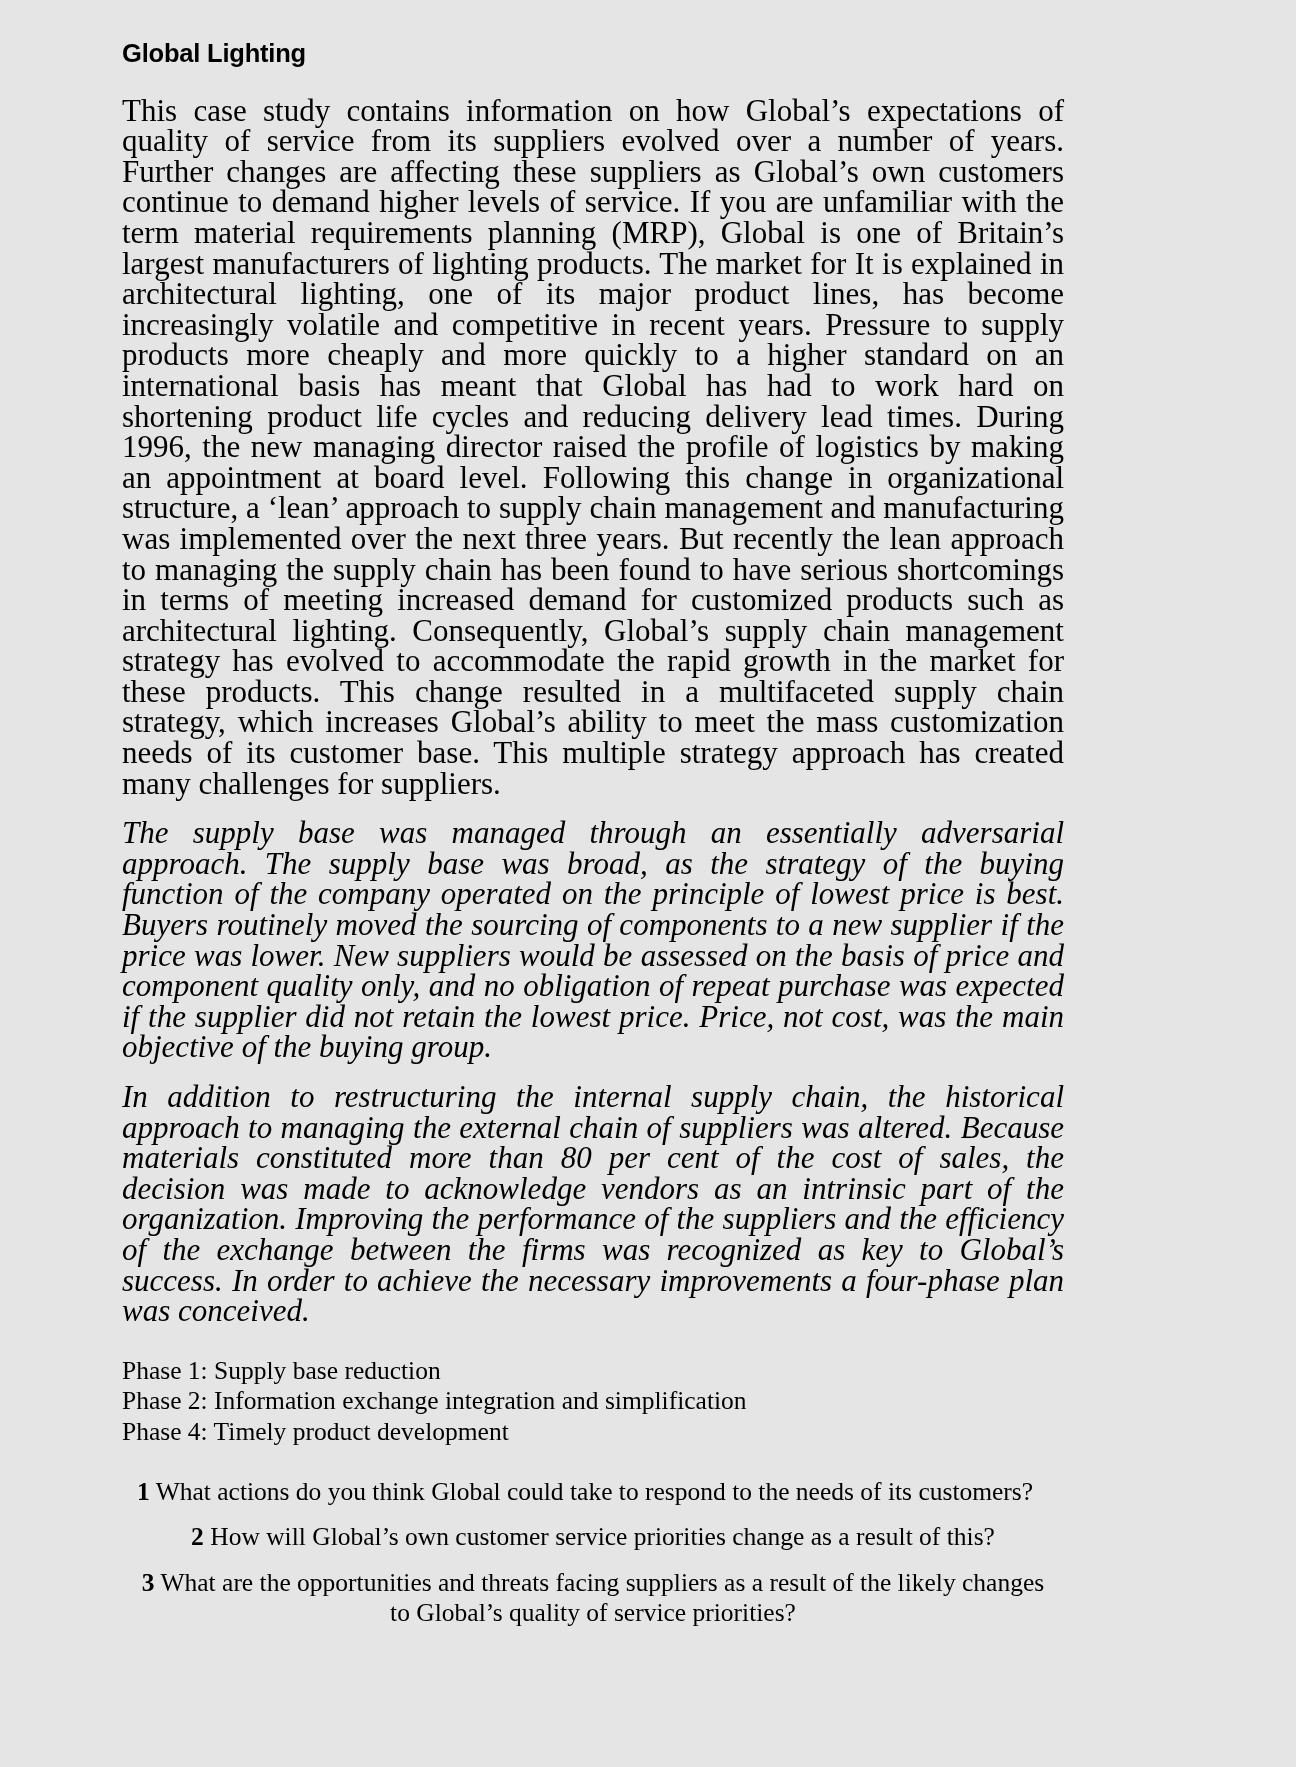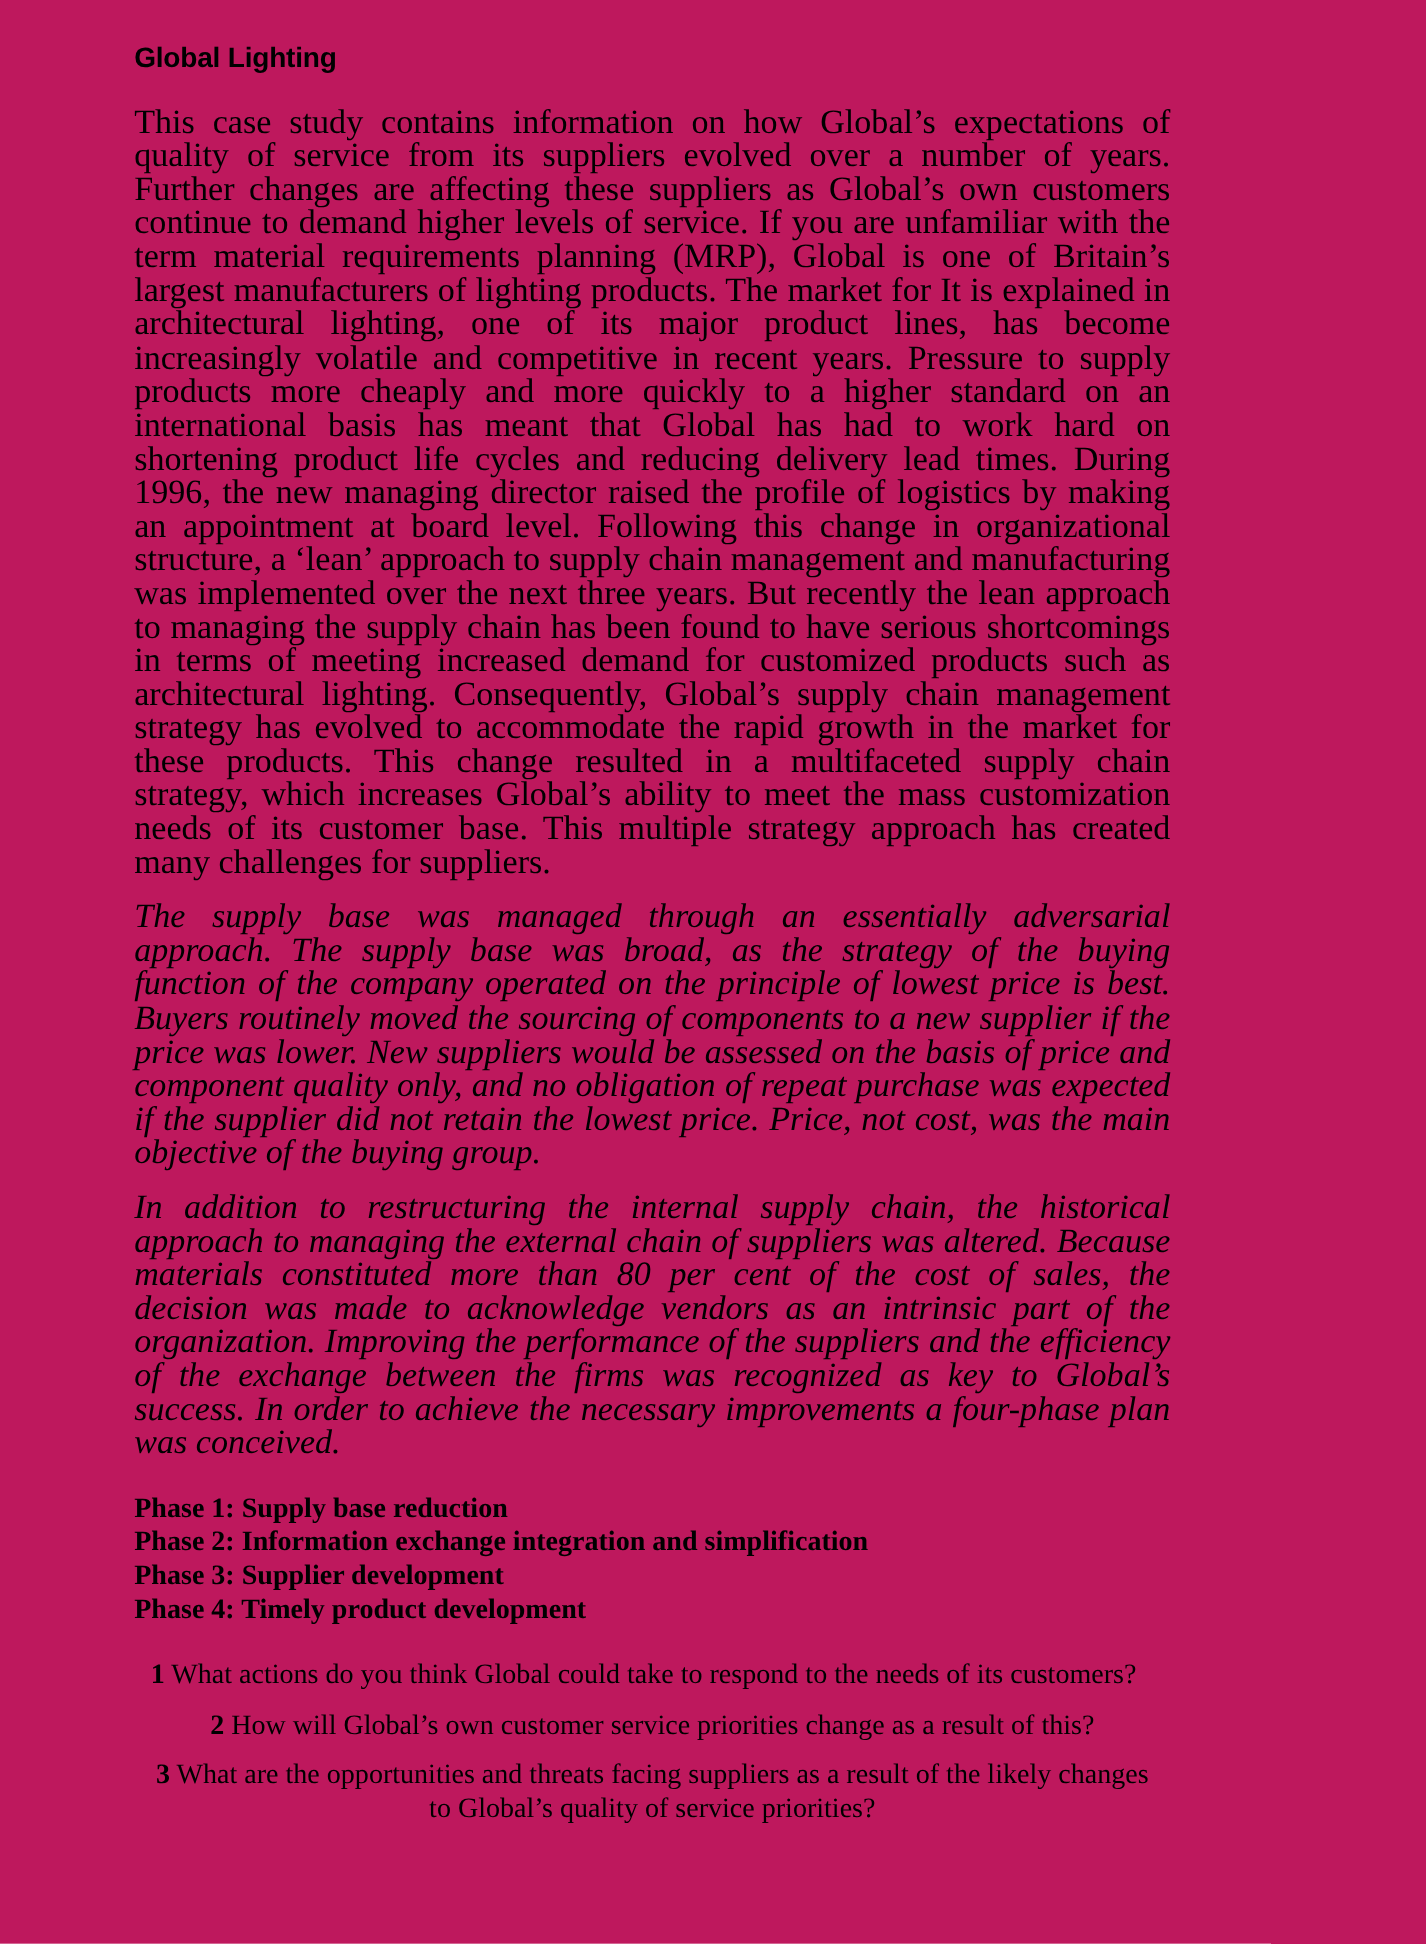--- a/index.html
+++ b/index.html
@@ -13,21 +13,21 @@
     min-height: 1767px;
     font-family: "Liberation Serif", "DejaVu Serif", serif;
     color: #000000;
     -webkit-font-smoothing: antialiased;
   }
   .page {
     box-sizing: border-box;
     width: 1296px;
     min-height: 1767px;
     padding: 30px 232px 20px 122px;
-    background: #be185d;
+    background: #e5e5e5;
   }
   .doc-title {
     font-family: "Liberation Sans", "DejaVu Sans", sans-serif;
     font-weight: bold;
     font-size: 25.5px;
     line-height: 1.2;
     margin: 8px 0 0 0;
     letter-spacing: -0.2px;
   }
   .body-block {
@@ -51,21 +51,21 @@
     margin-top: 27px !important;
   }
   .phase-list {
     margin: 29px 0 0 0;
     padding: 0;
     list-style: none;
   }
   .phase-item {
     font-size: 25.5px;
     line-height: 30.6px;
-    font-weight: bold;
+    font-weight: normal;
     margin: 0;
     text-align: left;
   }
   .questions {
     margin: 29px 0 0 0;
     padding: 0;
     list-style: none;
   }
   .question {
     font-size: 25.5px;
@@ -94,21 +94,20 @@
 
     <p class="para">The supply base was managed through an essentially adversarial approach. The supply base was broad, as the strategy of the buying function of the company operated on the principle of lowest price is best. Buyers routinely moved the sourcing of components to a new supplier if the price was lower. New suppliers would be assessed on the basis of price and component quality only, and no obligation of repeat purchase was expected if the supplier did not retain the lowest price. Price, not cost, was the main objective of the buying group.</p>
 
     <p class="para">In addition to restructuring the internal supply chain, the historical approach to managing the external chain of suppliers was altered. Because materials constituted more than 80 per cent of the cost of sales, the decision was made to acknowledge vendors as an intrinsic part of the organization. Improving the performance of the suppliers and the efficiency of the exchange between the firms was recognized as key to Global’s success. In order to achieve the necessary improvements a four-phase plan was conceived.</p>
 
   </div>
 
   <ul class="phase-list">
     <li class="phase-item">Phase 1: Supply base reduction</li>
     <li class="phase-item">Phase 2: Information exchange integration and simplification</li>
-    <li class="phase-item">Phase 3: Supplier development</li>
     <li class="phase-item">Phase 4: Timely product development</li>
   </ul>
 
   <ol class="questions">
     <li class="question"><span class="qnum">1</span> <span>What actions do you think Global could take to respond to the needs of its customers?</span></li>
     <li class="question flush"><span class="qnum">2</span> <span>How will Global’s own customer service priorities change as a result of this?</span></li>
     <li class="question flush"><span class="qnum">3</span> <span>What are the opportunities and threats facing suppliers as a result of the likely changes to Global’s quality of service priorities?</span></li>
   </ol>
 
 </div>

